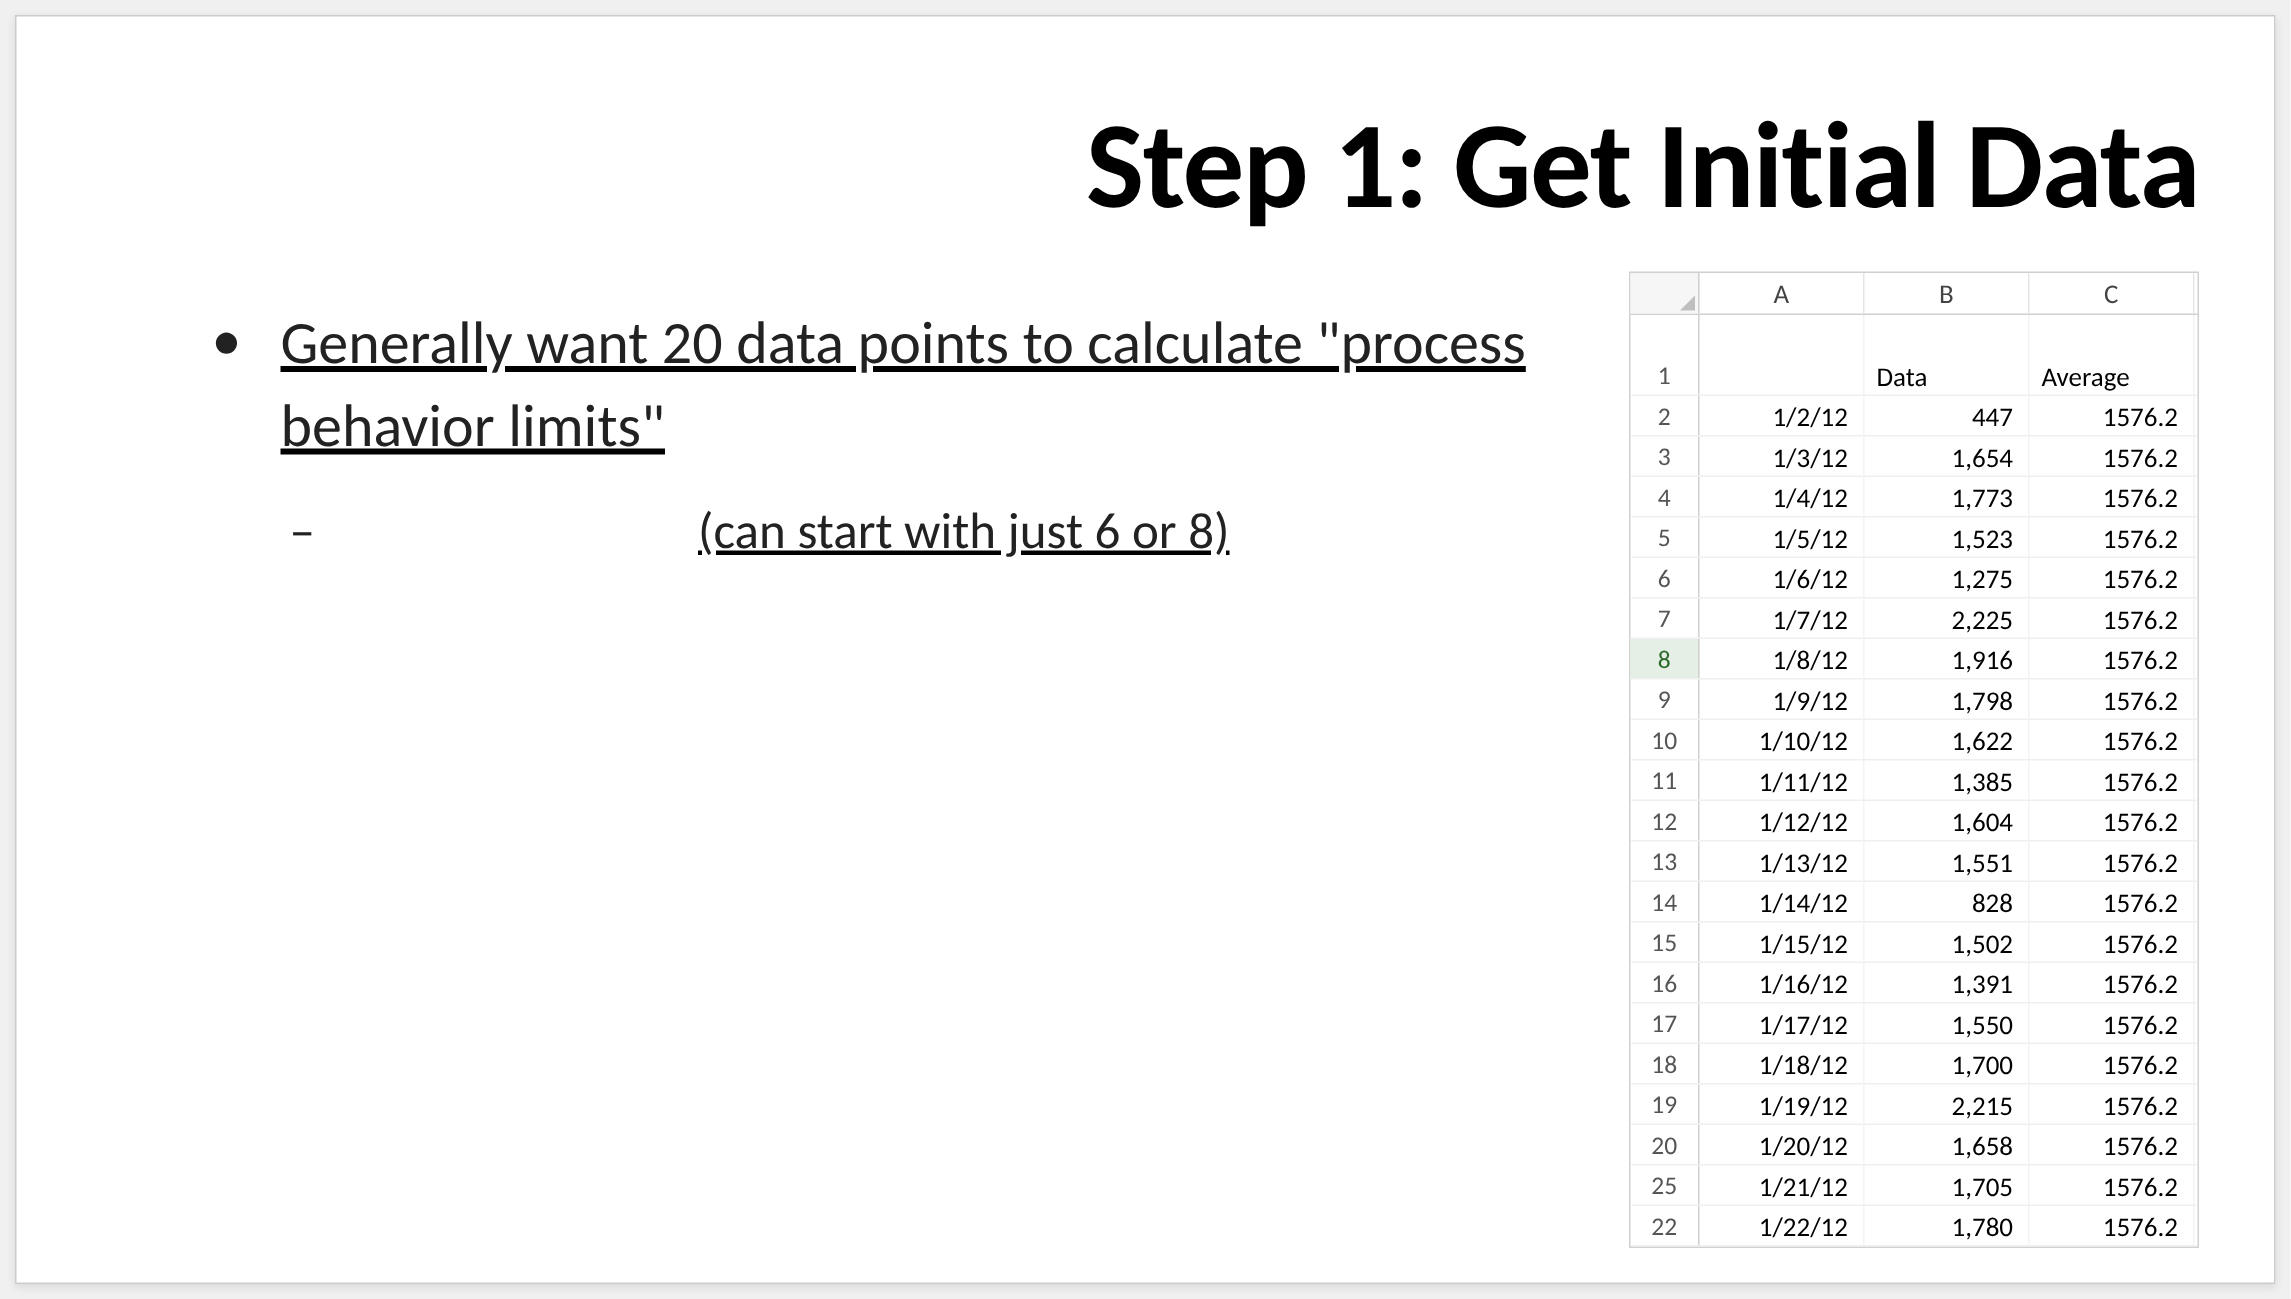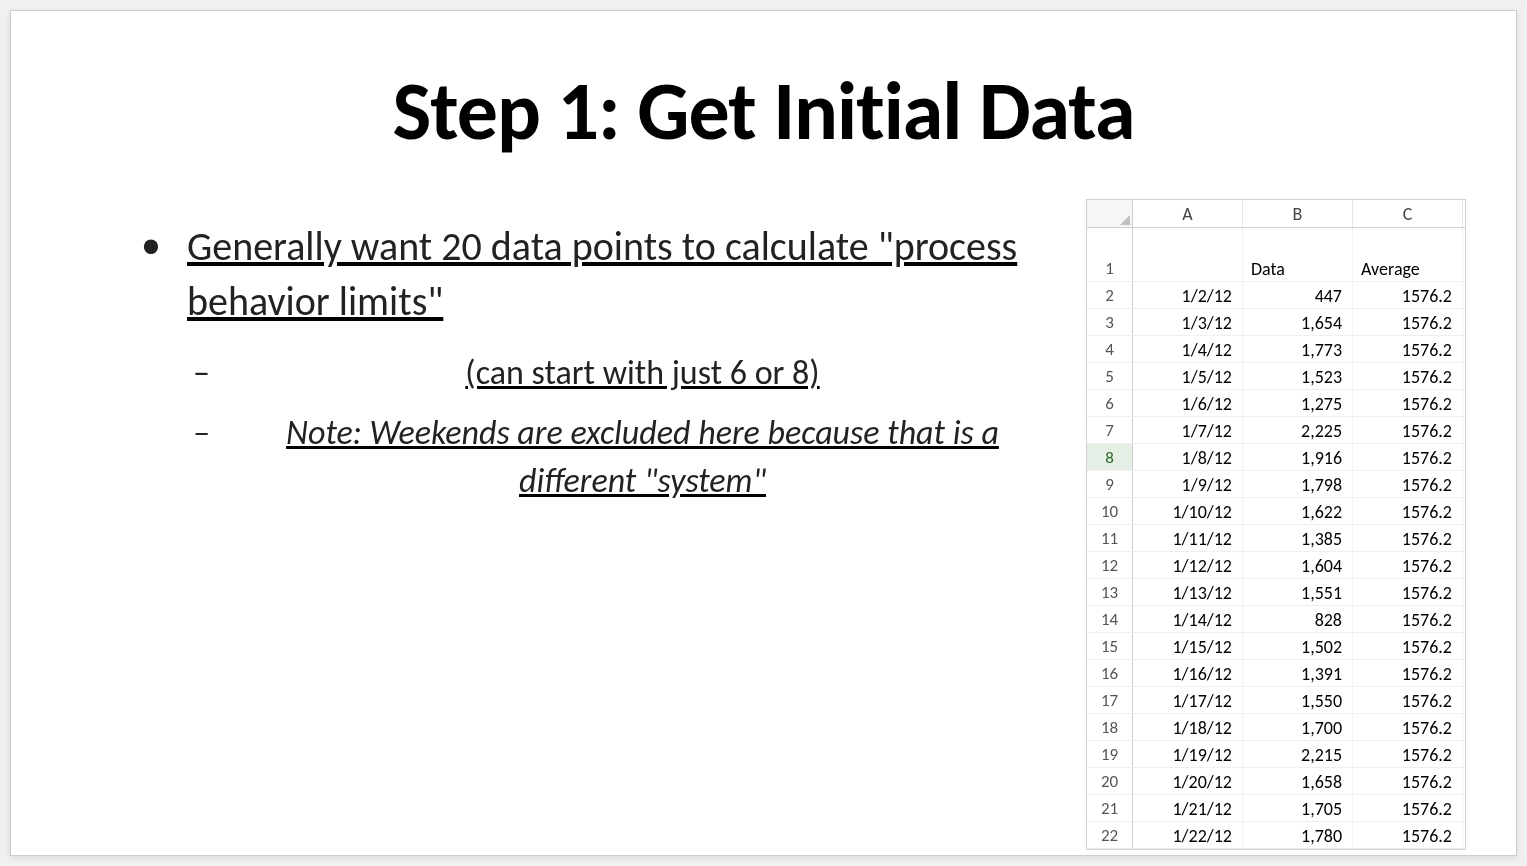--- a/index.html
+++ b/index.html
@@ -14,26 +14,26 @@
       background: #fff;
       width: 100%;
       height: 100%;
       border: 1px solid #ccc;
       box-shadow: 0 2px 6px rgba(0,0,0,0.1);
       position: relative;
       padding: 40px 50px;
       overflow: hidden;
     }
     .slide-title {
-      text-align: center;
+      text-align: right;
       font-size: 82px;
       font-weight: 700;
       color: #000;
       margin-top: 10px;
-      margin-bottom: 48px;
+      margin-bottom: 30px;
       letter-spacing: -1px;
     }
     .content-row {
       display: flex;
       gap: 40px;
       align-items: flex-start;
     }
     .bullets {
       flex: 1;
       padding-left: 80px;
@@ -137,21 +137,20 @@
 </head>
 <body>
 
 <div class="slide">
   <h1 class="slide-title">Step 1: Get Initial Data</h1>
 
   <div class="content-row">
     <div class="bullets">
       <div class="bullet-main">Generally want 20 data points to calculate "process behavior limits"</div>
       <div class="bullet-sub">(can start with just 6 or 8)</div>
-      <div class="bullet-sub italic">Note: Weekends are excluded here because that is a different "system"</div>
     </div>
 
     <div class="sheet">
       <div class="hdr-row">
         <div class="corner"></div>
         <div class="ch">A</div>
         <div class="ch">B</div>
         <div class="ch">C</div>
       </div>
       <div class="row header-row">
@@ -269,21 +268,21 @@
             <div class="cell">2,215</div>
             <div class="cell">1576.2</div>
           </div>
           <div class="row">
             <div class="rn">20</div>
             <div class="cell">1/20/12</div>
             <div class="cell">1,658</div>
             <div class="cell">1576.2</div>
           </div>
           <div class="row">
-            <div class="rn">21</div>
+            <div class="rn">25</div>
             <div class="cell">1/21/12</div>
             <div class="cell">1,705</div>
             <div class="cell">1576.2</div>
           </div>
           <div class="row">
             <div class="rn">22</div>
             <div class="cell">1/22/12</div>
             <div class="cell">1,780</div>
             <div class="cell">1576.2</div>
           </div>

